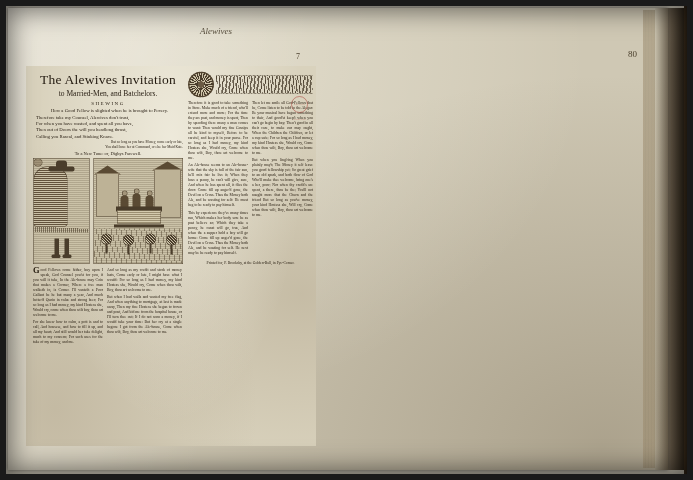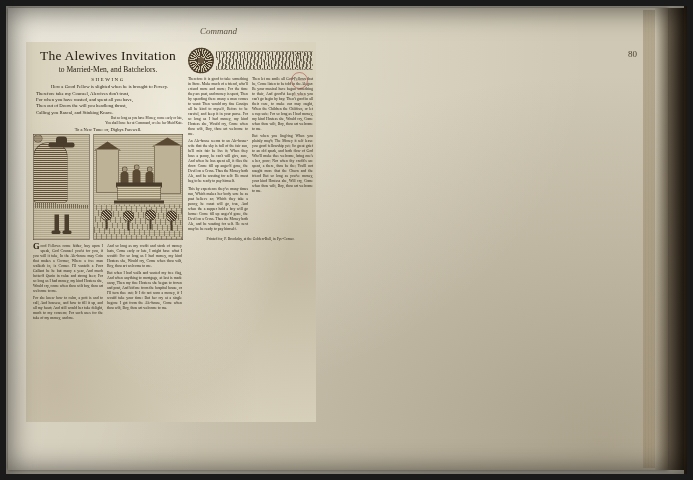--- a/index.html
+++ b/index.html
@@ -82,21 +82,21 @@
     width: 580px; height: 380px;
     transform: scale(0.5);
     transform-origin: 0 0;
     background: #d9d2bd;
     background-image:
       radial-gradient(ellipse at 50% 20%, rgba(255,253,243,0.55), rgba(0,0,0,0) 65%),
       radial-gradient(ellipse at 10% 90%, rgba(120,100,70,0.22), rgba(0,0,0,0) 55%),
       radial-gradient(ellipse at 95% 60%, rgba(120,100,70,0.20), rgba(0,0,0,0) 55%);
   }
   
-  #sheet { height: 380px; }
+  #sheet { height: 380px; margin-top: 24px; }
   #sheet-inner { height: 760px; }
 
   .sheet-pad { padding: 10px 14px 8px 14px; position: relative; height: 100%; box-sizing: border-box; }
 
   
   .cols {
     display: flex;
     gap: 10px;
   }
   .col-left { width: 300px; }
@@ -284,21 +284,21 @@
 </head>
 <body>
 
 <div id="album">
 
   <div id="leaf"></div>
   <div id="foreedge"></div>
   <div id="gutter"></div>
   <div id="gutter-edge"></div>
 
-  <div class="annot" id="pencil-title">Command</div>
+  <div class="annot" id="pencil-title">Alewives</div>
   <div class="annot" id="folio-no">80</div>
   <div class="annot" id="sheet-no">7</div>
 
   <div id="sheet">
     <div id="sheet-inner">
       <div class="sheet-pad">
 
         <div class="cols">
 
           <div class="col-left">

